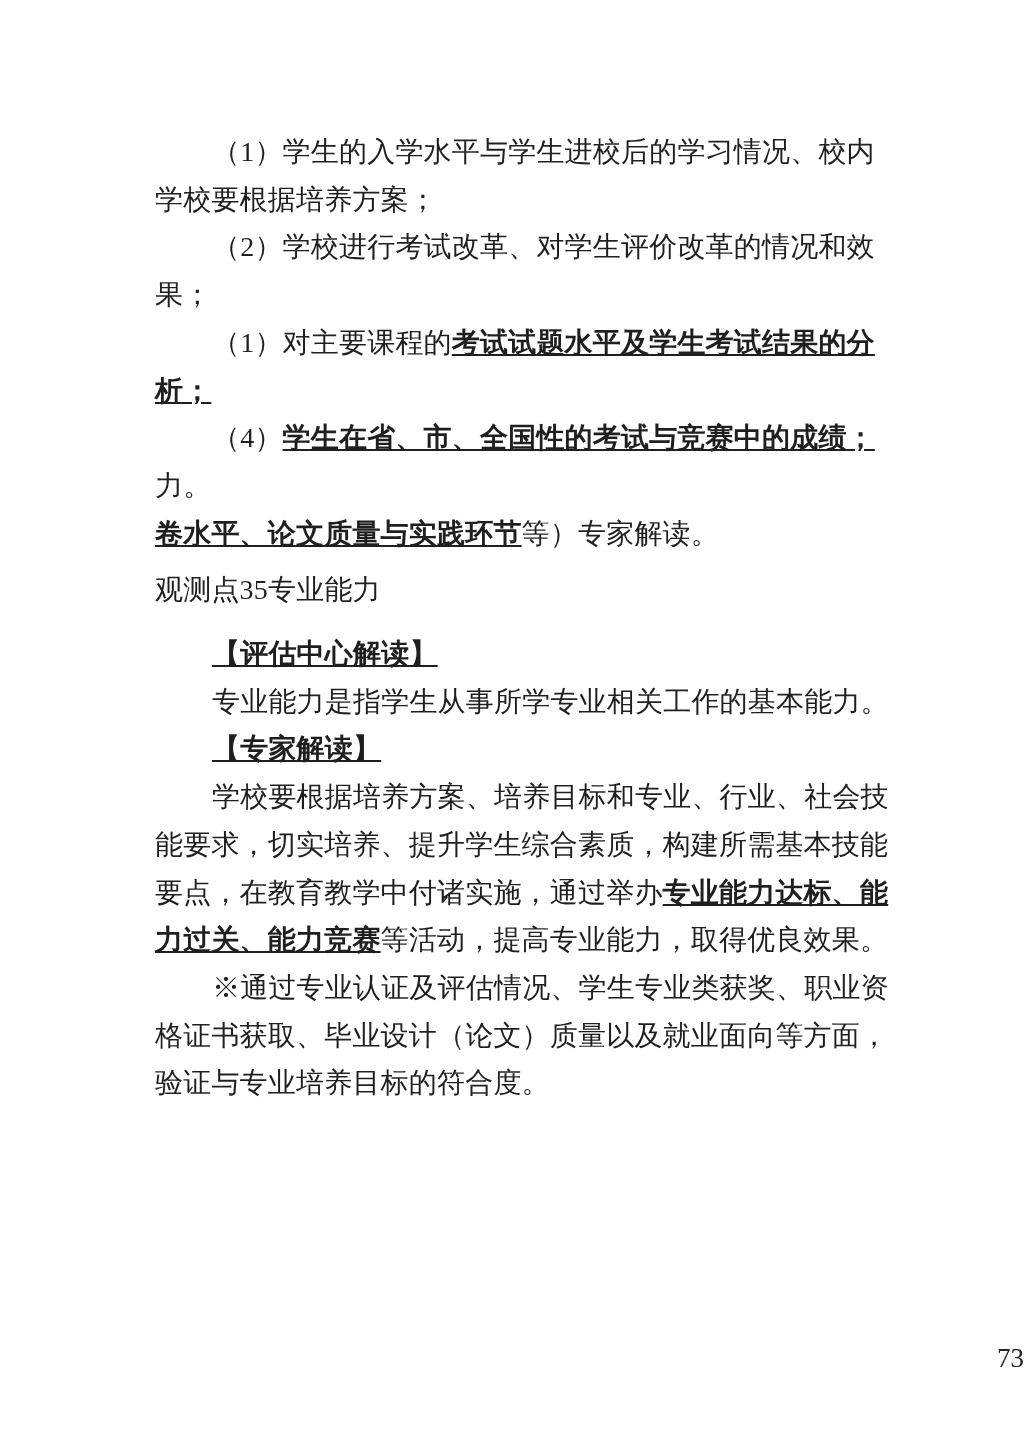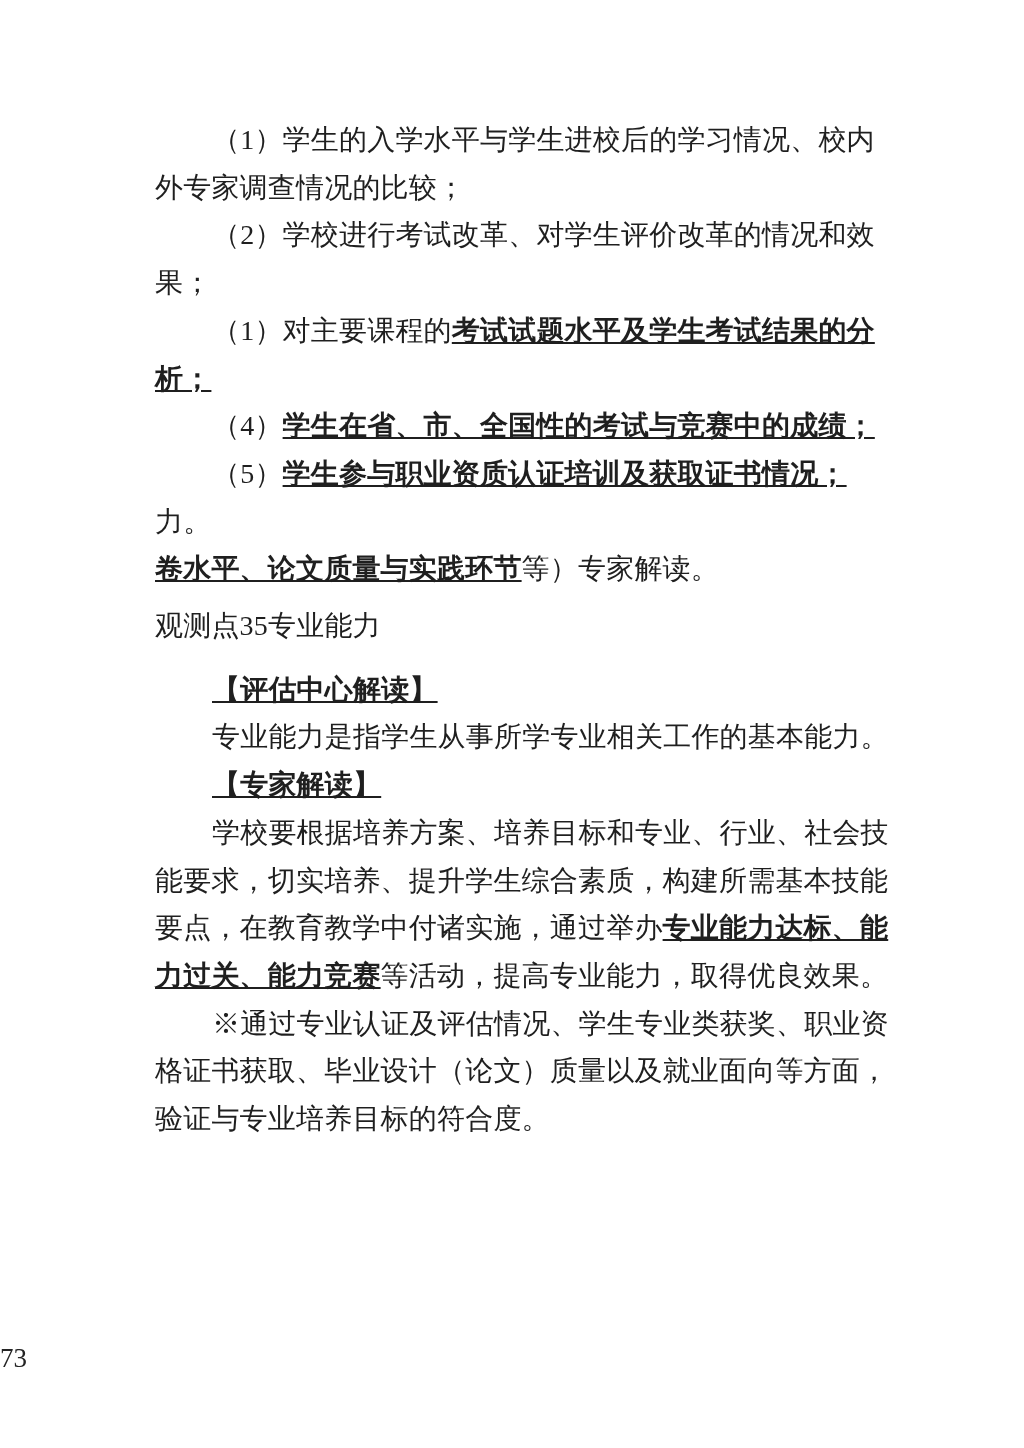--- a/index.html
+++ b/index.html
@@ -11,21 +11,21 @@
     position: relative;
     width: 1024px;
     height: 1448px;
     font-family: "Liberation Serif", "DejaVu Serif", serif;
     color: #1f1f1f;
     overflow: hidden;
   }
   .content {
     position: absolute;
     left: 155px;
-    top: 116px;
+    top: 128px;
     width: 734px;
   }
   .line {
     font-size: 28px;
     line-height: 47.7px;
     letter-spacing: 0.2px;
     white-space: nowrap;
   }
   .indent {
     text-indent: 57px;
@@ -36,46 +36,45 @@
   }
   .heading {
     margin-top: 9px;
     margin-bottom: 16px;
   }
   .page-number {
     position: absolute;
     top: 1338px;
     left: 0;
     width: 1024px;
-    text-align: left;
+    text-align: right;
     font-size: 27px;
     line-height: 40px;
     color: #242424;
   }
 </style>
 </head>
 <body>
 
 <div class="content">
 
   <div class="line indent"><span>（1）学生的入学水平与学生进校后的学习情况、校内</span></div>
 
-  <div class="line"><span>外专家调查情况的比较；</span></div>
+  <div class="line"><span>学校要根据培养方案；</span></div>
 
   <div class="line indent"><span>（2）学校进行考试改革、对学生评价改革的情况和效</span></div>
 
   <div class="line"><span>果；</span></div>
 
   <div class="line indent"><span>（1）对主要课程的</span><span class="bold">考试试题水平及学生考试结果的分</span></div>
 
   <div class="line"><span class="bold">析；</span></div>
 
   <div class="line indent"><span>（4）</span><span class="bold">学生在省、市、全国性的考试与竞赛中的成绩；</span></div>
 
-  <div class="line indent"><span>（5）</span><span class="bold">学生参与职业资质认证培训及获取证书情况；</span></div>
 
 
   <div class="line"><span>力。</span></div>
 
 
   <div class="line"><span class="bold">卷水平、论文质量与实践环节</span><span>等）专家解读。</span></div>
 
   <div class="line heading"><span>观测点35专业能力</span></div>
 
   <div class="line indent"><span class="bold">【评估中心解读】</span></div>

